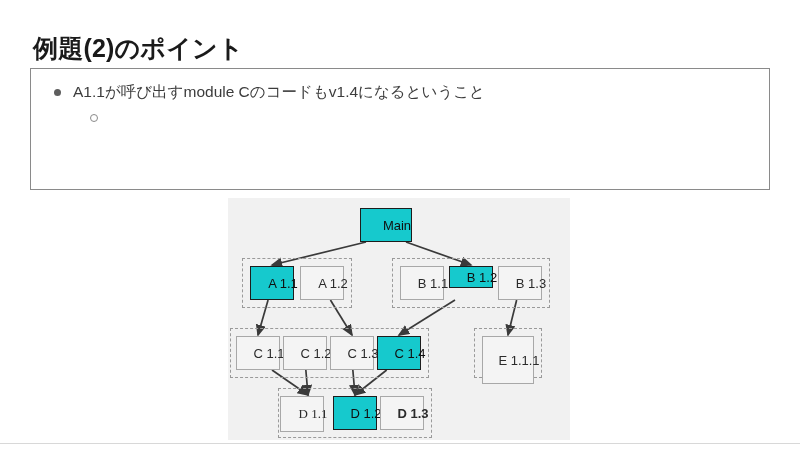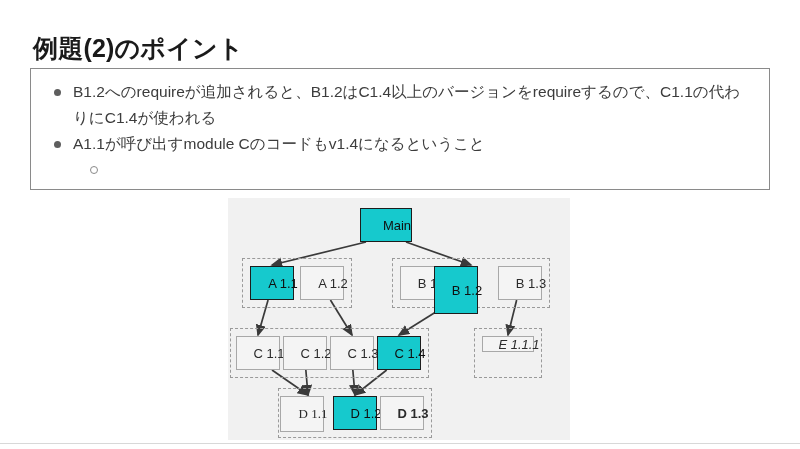--- a/index.html
+++ b/index.html
@@ -126,24 +126,20 @@
   }
 </style>
 </head>
 <body>
 
 <div id="slide">
 
   <h1 id="slide-title">例題(2)のポイント</h1>
 
   <div id="bullet-box">
-    <div class="bullet-row">
-      <span class="b-marker lvl1"></span>
-      <span class="b-text">B1.2へのrequireが追加されると、B1.2はC1.4以上のバージョンをrequireするので、C1.1の代わりにC1.4が使われる</span>
-    </div>
     <div class="bullet-row">
       <span class="b-marker lvl1"></span>
       <span class="b-text">A1.1が呼び出すmodule Cのコードもv1.4になるということ</span>
     </div>
     <div class="bullet-row sub">
       <span class="b-marker lvl2"></span>
     </div>
   </div>
 
   <div id="diagram-panel">
@@ -177,39 +173,39 @@
         </div>
         <div class="node hl" style="left: 22px; top: 68px; width: 44px; height: 34px;">
           <span>A 1.1</span>
         </div>
         <div class="node" style="left: 72px; top: 68px; width: 44px; height: 34px;">
           <span>A 1.2</span>
         </div>
         <div class="node" style="left: 172px; top: 68px; width: 44px; height: 34px;">
           <span>B 1.1</span>
         </div>
-        <div class="node hl" style="left: 206px; top: 68px; width: 44px; height: 48px;">
+        <div class="node hl" style="left: 221px; top: 68px; width: 44px; height: 22px;">
           <span>B 1.2</span>
         </div>
         <div class="node" style="left: 270px; top: 68px; width: 44px; height: 34px;">
           <span>B 1.3</span>
         </div>
         <div class="node" style="left: 8px; top: 138px; width: 44px; height: 34px;">
           <span>C 1.1</span>
         </div>
         <div class="node" style="left: 55px; top: 138px; width: 44px; height: 34px;">
           <span>C 1.2</span>
         </div>
         <div class="node" style="left: 102px; top: 138px; width: 44px; height: 34px;">
           <span>C 1.3</span>
         </div>
         <div class="node hl" style="left: 149px; top: 138px; width: 44px; height: 34px;">
           <span>C 1.4</span>
         </div>
-        <div class="node" style="left: 254px; top: 138px; width: 52px; height: 16px; font-style: italic;">
+        <div class="node" style="left: 254px; top: 138px; width: 52px; height: 48px;">
           <span>E 1.1.1</span>
         </div>
         <div class="node" style="left: 52px; top: 198px; width: 44px; height: 36px; font-family: Liberation Serif, serif;">
           <span>D 1.1</span>
         </div>
         <div class="node hl" style="left: 105px; top: 198px; width: 44px; height: 34px;">
           <span>D 1.2</span>
         </div>
         <div class="node" style="left: 152px; top: 198px; width: 44px; height: 34px; font-weight: bold;">
           <span>D 1.3</span>

